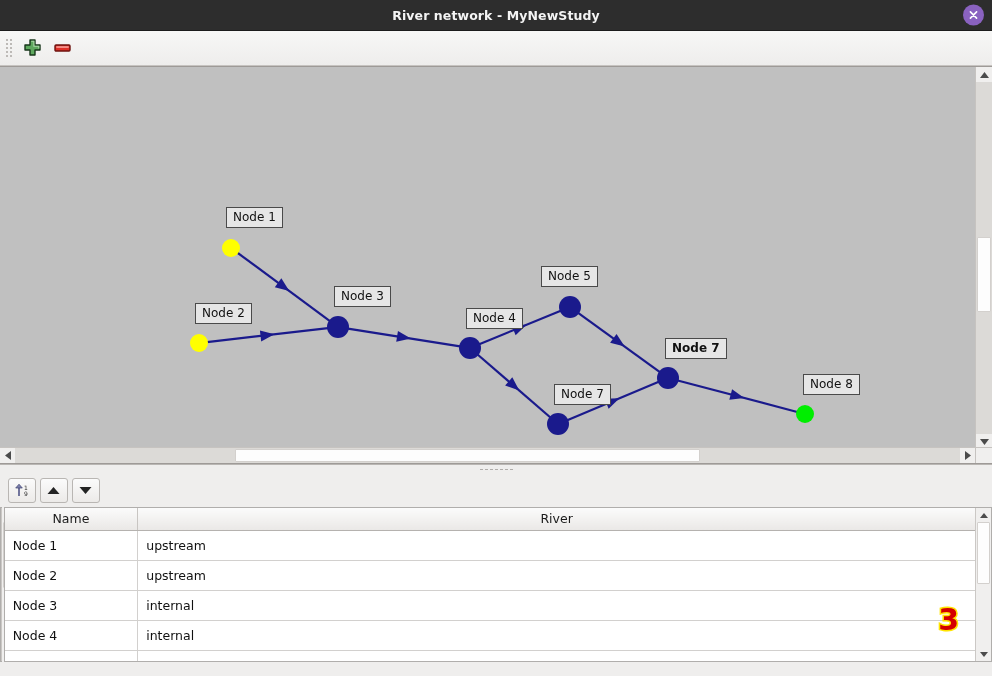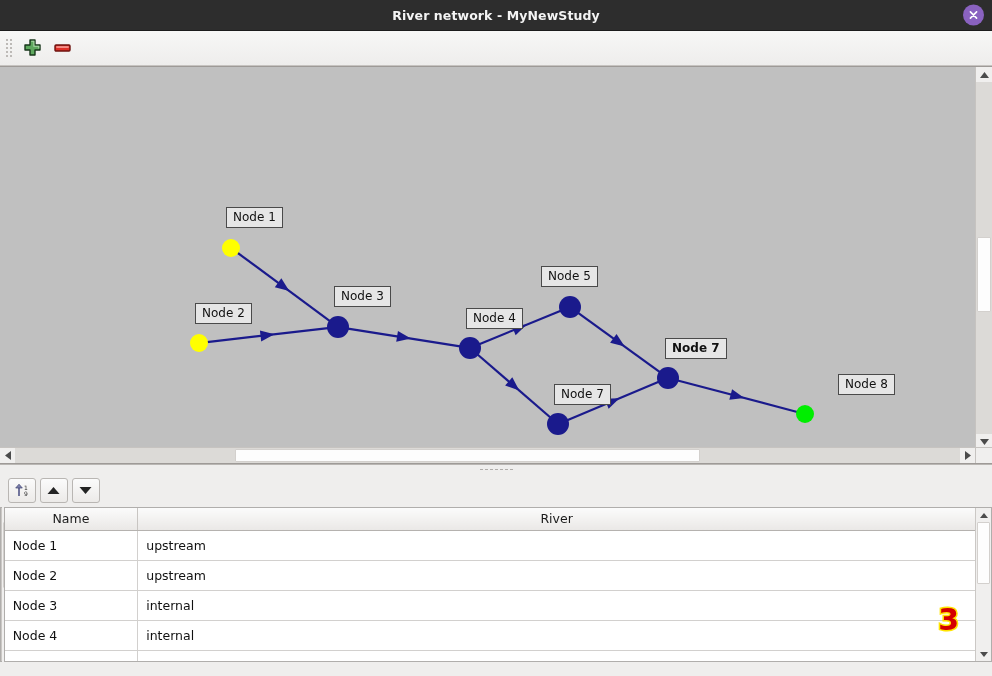--- a/index.html
+++ b/index.html
@@ -288,21 +288,21 @@
           </g>
       </svg>
       <div id="label-layer">
           <div class="node-label" style="left: 226px; top: 140px;">Node 1</div>
           <div class="node-label" style="left: 195px; top: 236px;">Node 2</div>
           <div class="node-label" style="left: 334px; top: 219px;">Node 3</div>
           <div class="node-label" style="left: 466px; top: 241px;">Node 4</div>
           <div class="node-label" style="left: 541px; top: 199px;">Node 5</div>
           <div class="node-label" style="left: 554px; top: 317px;">Node 7</div>
           <div class="node-label" style="left: 665px; top: 271px; font-weight: bold;">Node 7</div>
-          <div class="node-label" style="left: 838px; top: 307px;">Node 8</div>
+          <div class="node-label" style="left: 803px; top: 307px;">Node 8</div>
         </div>
 
     </div>
 
     <div class="vscroll">
       <div class="sb-track" style="left:0; top:15px; width:16px; height:352px;"></div>
       <div class="sb-arrow" style="left:0; top:0;">
         <svg width="9" height="6" viewBox="0 0 9 6">
           <path d="M4.5 0 L9 6 L0 6 Z" fill="#4b4b4b"></path>
         </svg>

